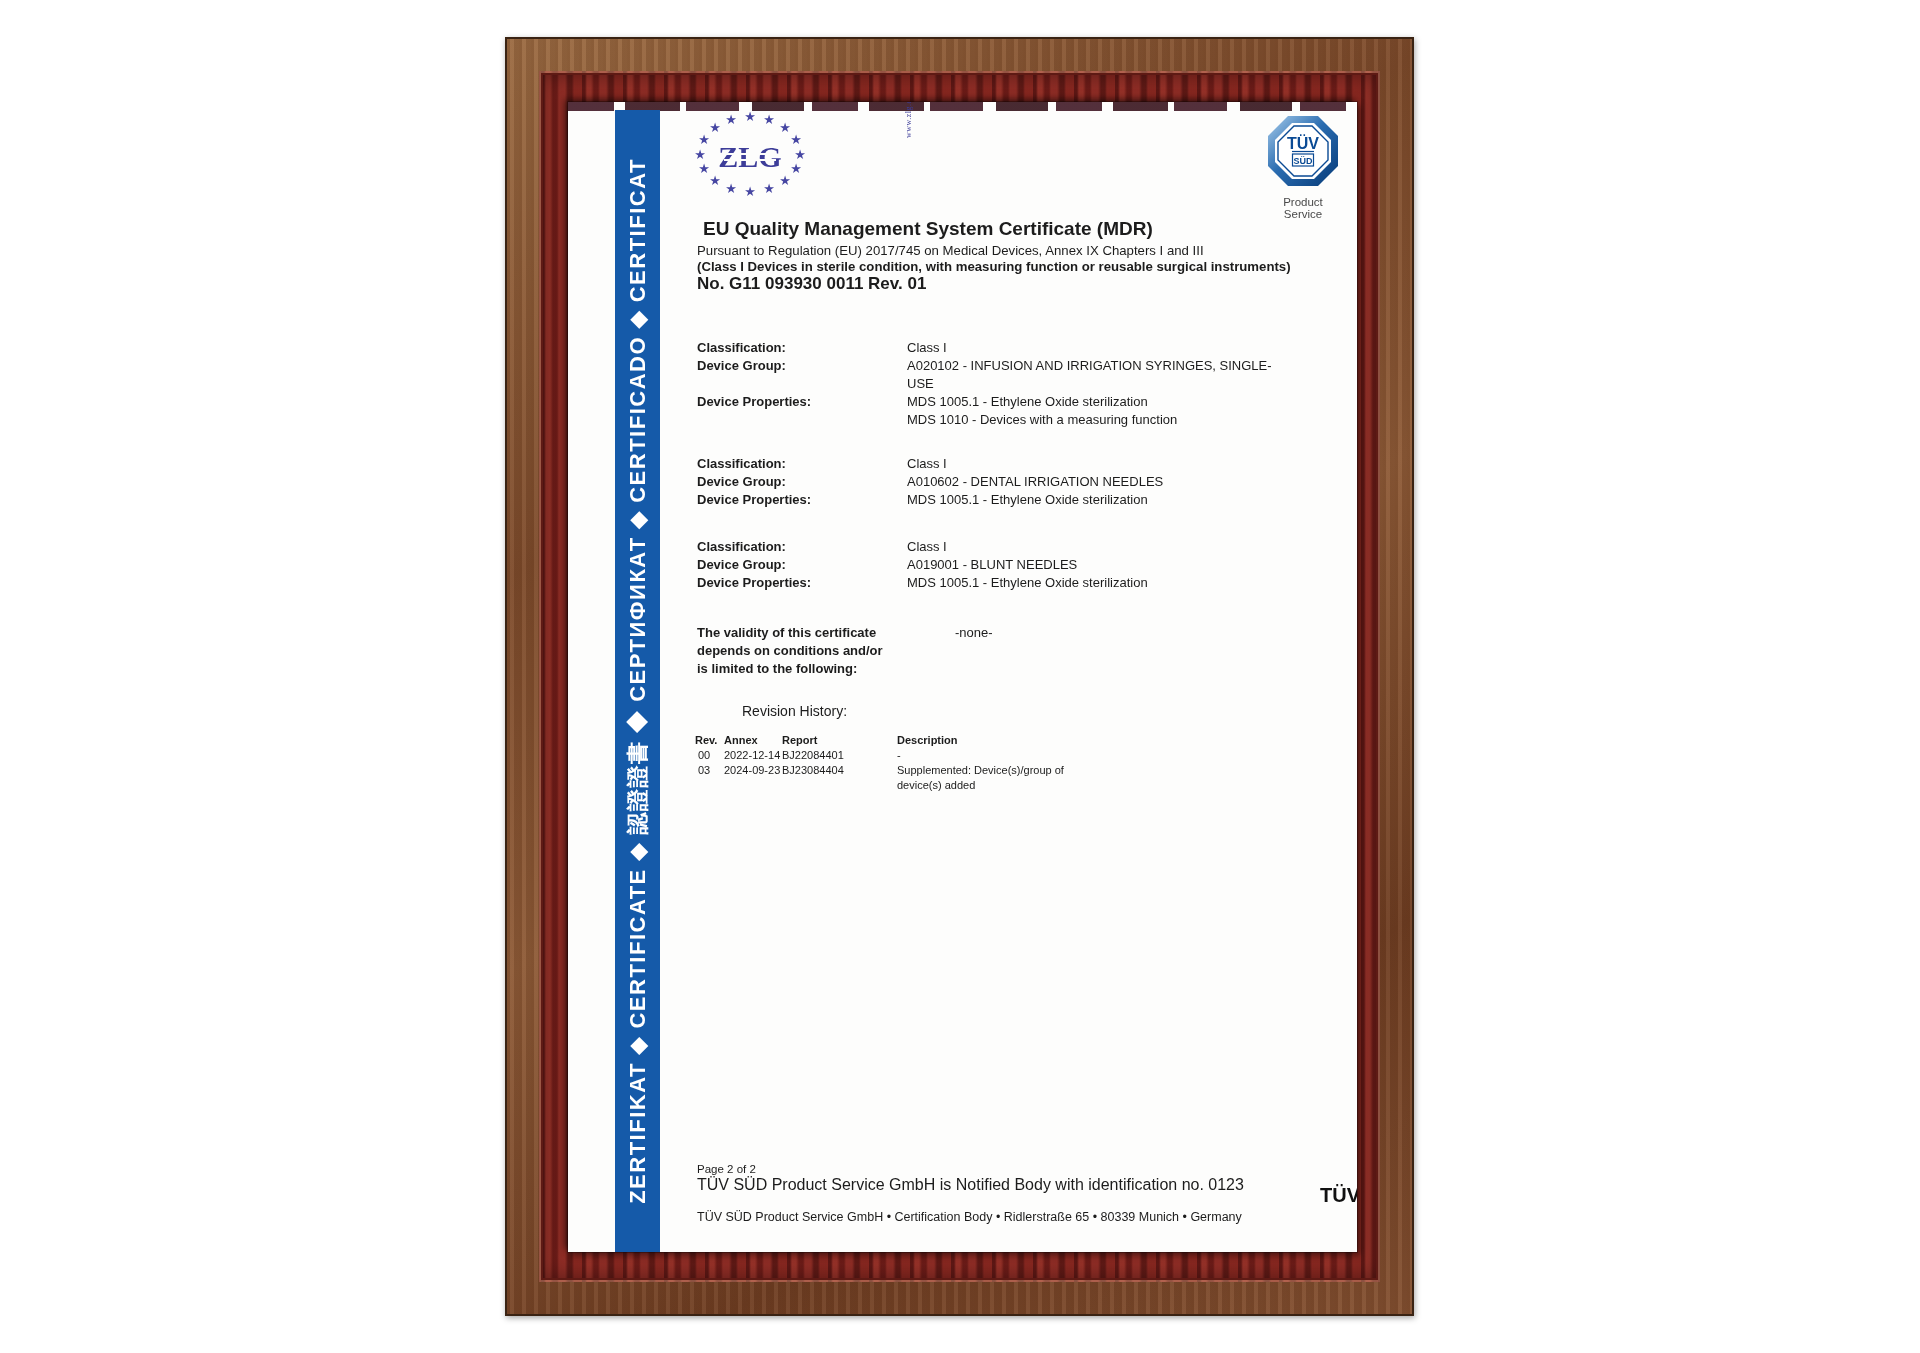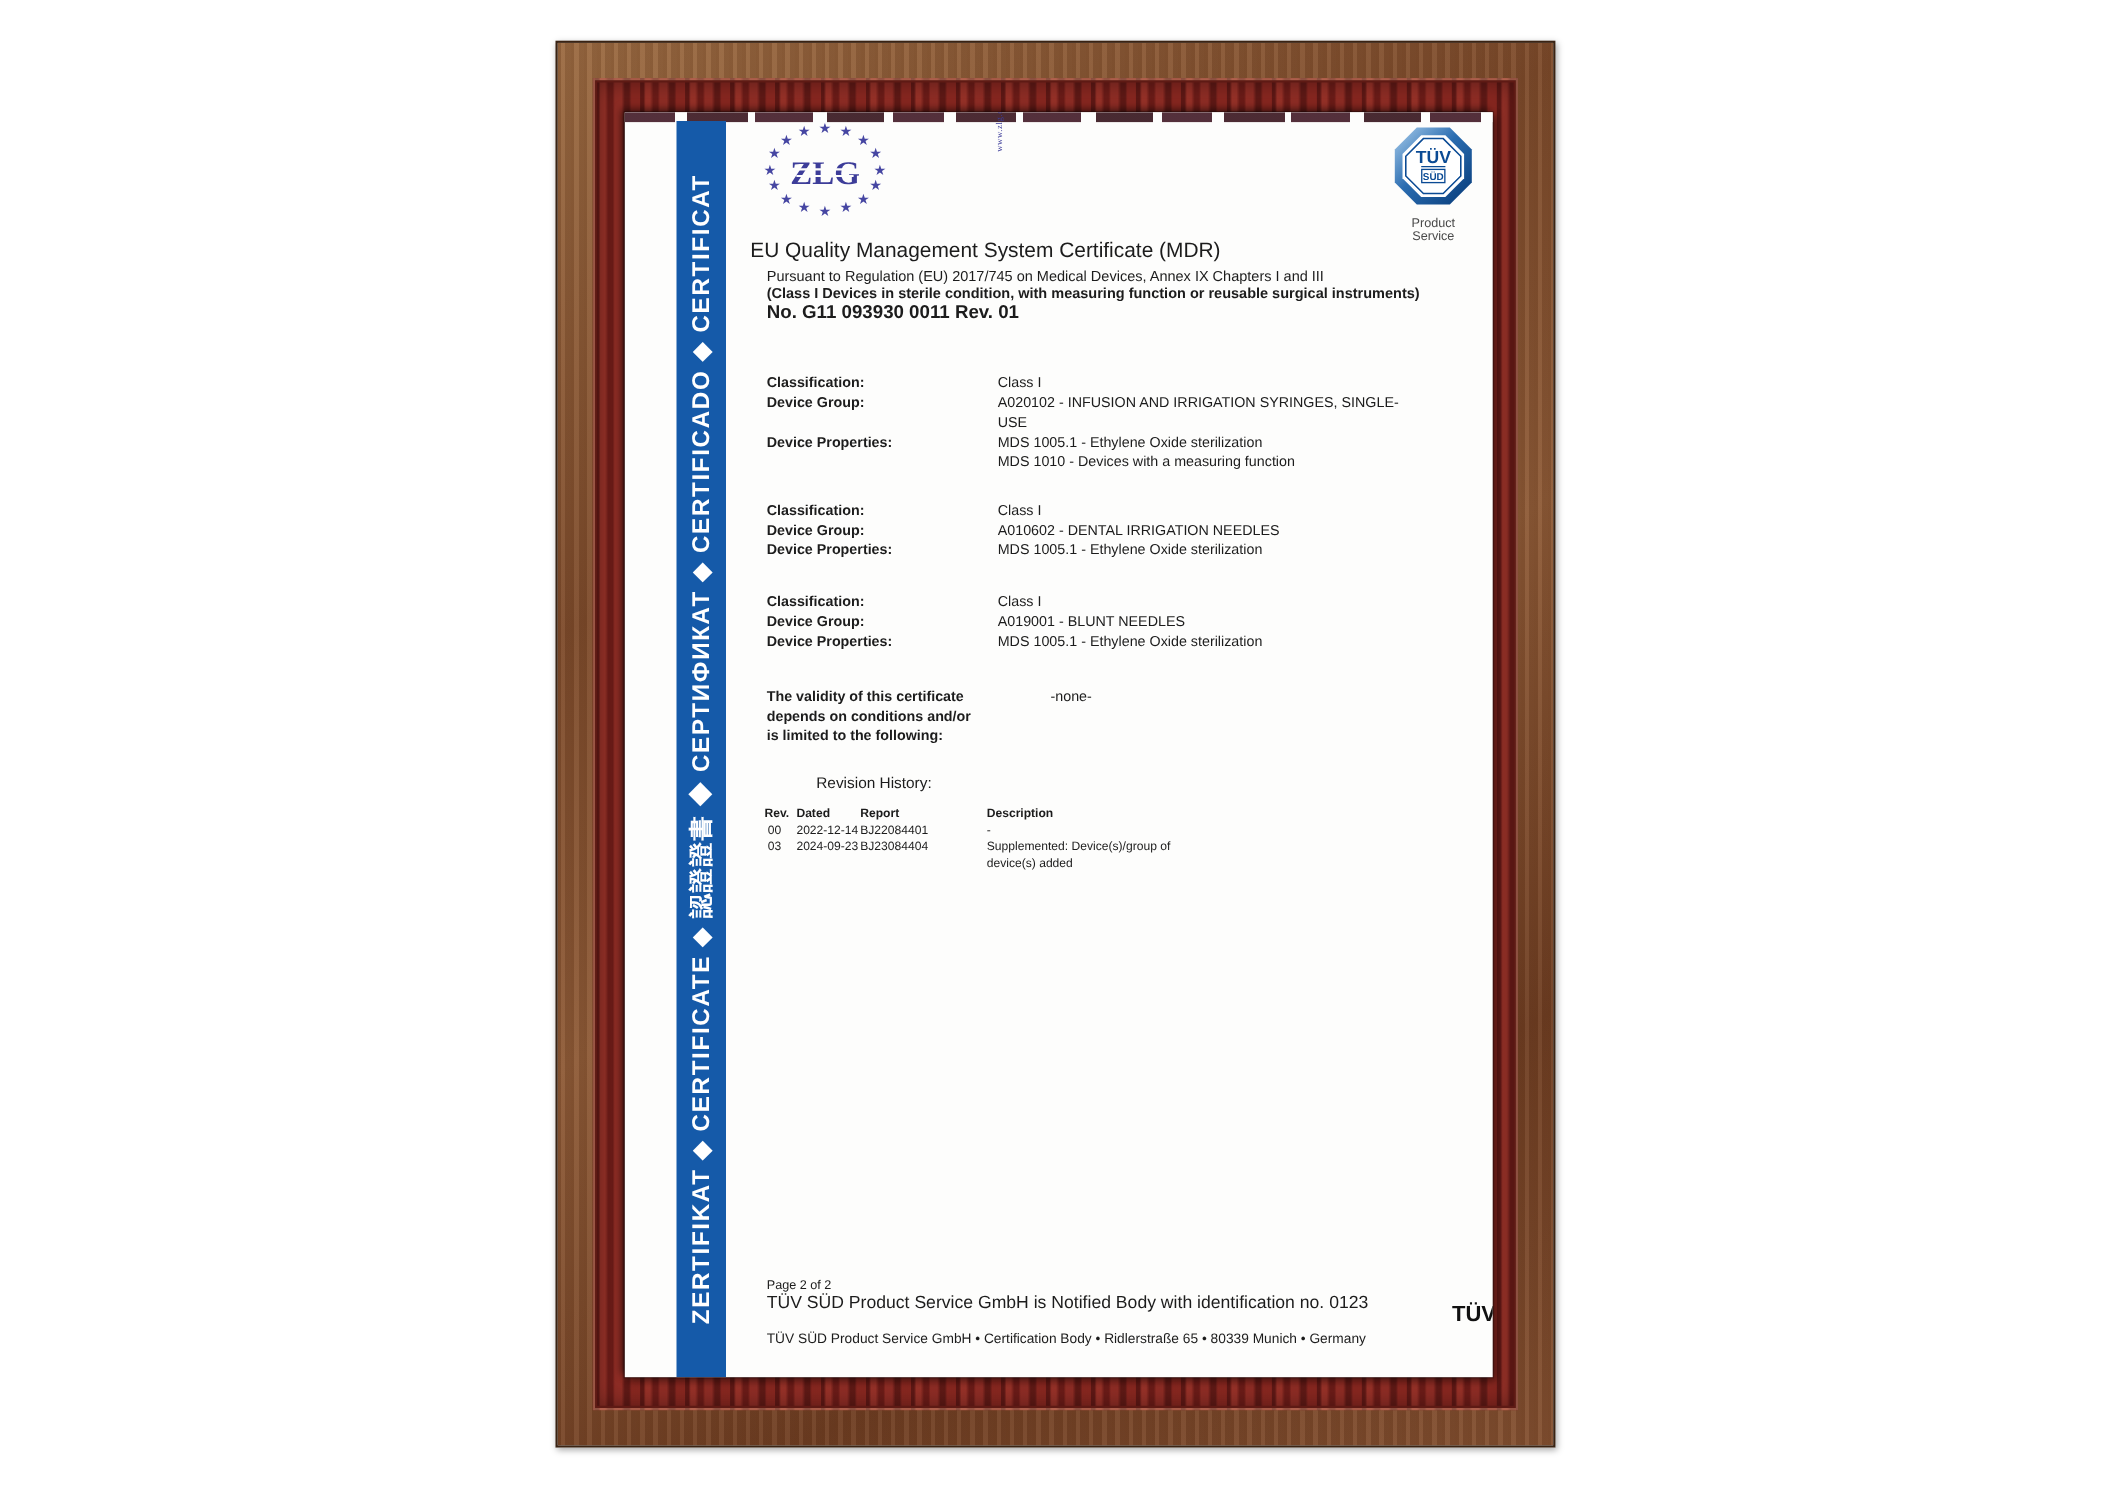--- a/index.html
+++ b/index.html
@@ -67,21 +67,21 @@
   .zlg-code { font-size:13.5px; margin-top:4px; letter-spacing:1px; }
   .zlg-web { position:absolute; left:210px; top:28px; font-size:8px; color:#3d3d99;
     font-family:"Liberation Serif", serif;
     transform: rotate(-90deg); transform-origin:left top; white-space:nowrap;
     letter-spacing:.5px; }
 
   .tuv-wrap { position:absolute; left:697px; top:13px; width:76px; text-align:center; }
   .tuv-caption { font-size:11.5px; color:#4a4a4a; margin-top:5px; }
 
   
-  .title { position:absolute; left:114px; top:116px; font-size:19px; font-weight:normal; white-space:nowrap; }
+  .title { position:absolute; left:135px; top:116px; font-size:19px; font-weight:bold; white-space:nowrap; }
   .subtitle1 { position:absolute; left:129px; top:141px; font-size:13.2px; white-space:nowrap; }
   .subtitle2 { position:absolute; left:129px; top:157px; font-size:13.2px; white-space:nowrap;font-weight:bold; }
   .cert-no { position:absolute; left:129px; top:172px; font-size:17px; font-weight:bold; white-space:nowrap; }
 
   
   .info { position:absolute; left:129px; width:600px;
     display:grid; grid-template-columns:210px 1fr;
     font-size:13px; line-height:18px; }
   .info .lbl { font-weight:bold; white-space:pre-line; }
   .info .val { white-space:pre-line; max-width:372px; }
@@ -205,21 +205,21 @@
     <div class="info validity">
       <div class="lbl">The validity of this certificate
 depends on conditions and/or
 is limited to the following:</div>
       <div class="val">-none-</div>
     </div>
 
     <div class="rev-heading">Revision History:</div>
     <div class="rev-table">
       <div class="hd">Rev.</div>
-      <div class="hd">Dated</div>
+      <div class="hd">Annex</div>
       <div class="hd">Report</div>
       <div class="hd">Description</div>
 
       <div class="cell num">00</div>
       <div class="cell">2022-12-14</div>
       <div class="cell">BJ22084401</div>
       <div class="cell">-</div>
 
       <div class="cell num">03</div>
       <div class="cell">2024-09-23</div>

